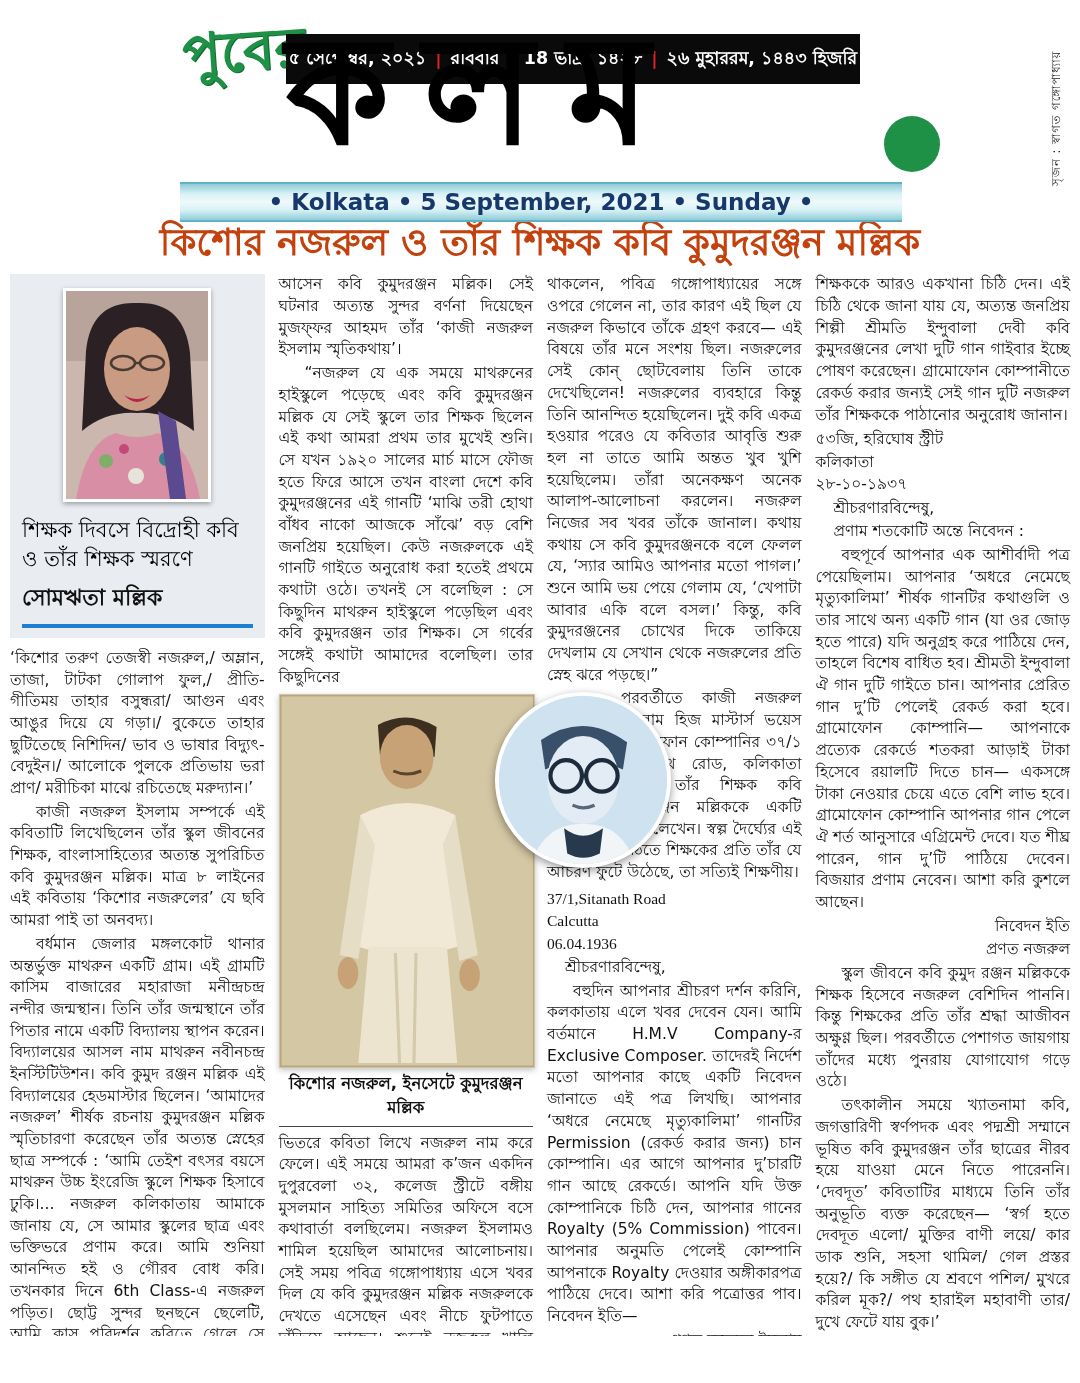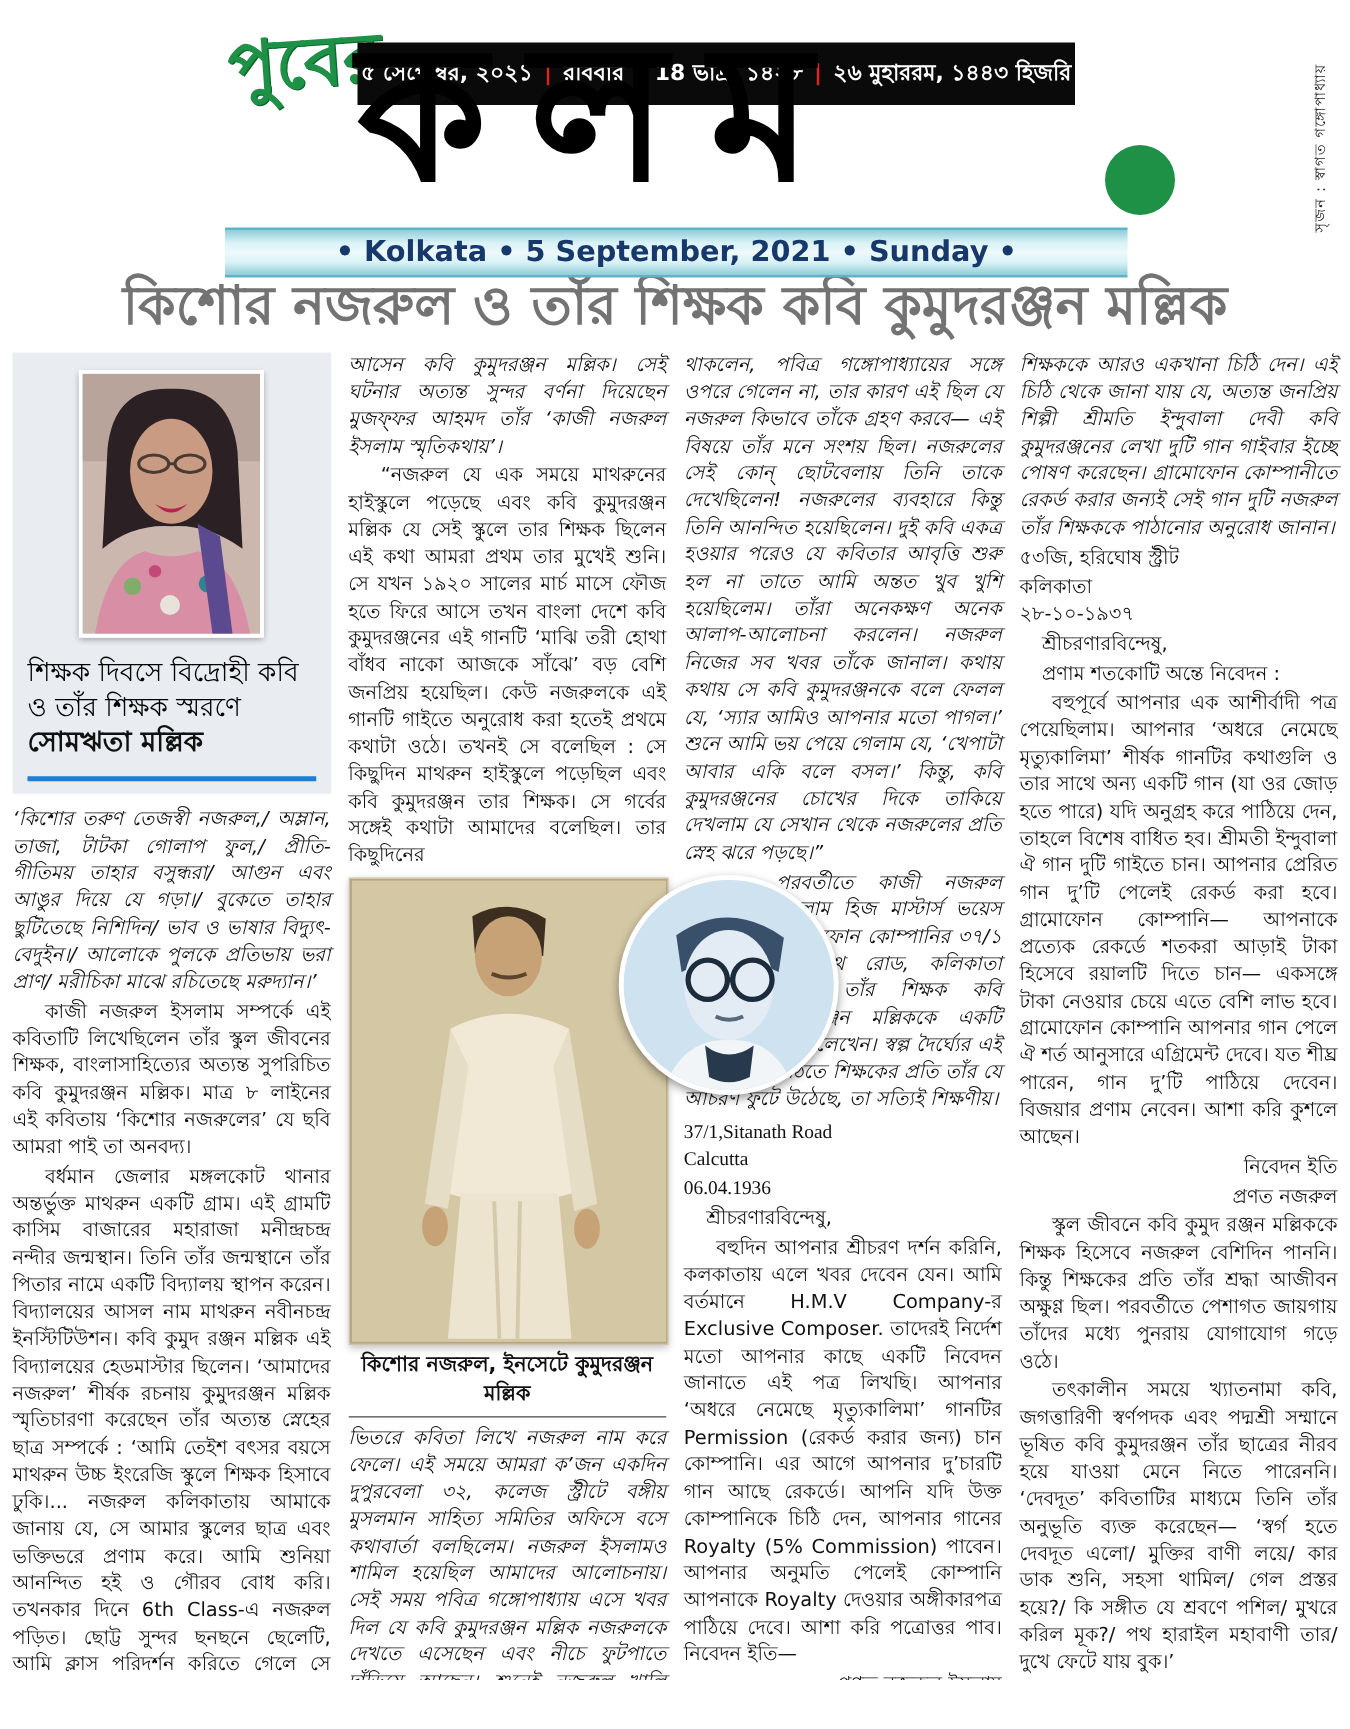--- a/index.html
+++ b/index.html
@@ -20,37 +20,37 @@
   .green-dot{position:absolute;left:884px;top:116px;width:56px;height:56px;border-radius:50%;
       background:#1f9146;z-index:2;}
   .vert-credit{position:absolute;right:14px;top:36px;height:150px;
       writing-mode:vertical-rl;transform:rotate(180deg);font-size:11.5px;color:#222;letter-spacing:1px;}
   .city-bar{position:absolute;left:180px;top:182px;width:722px;height:36px;
       background:linear-gradient(180deg,#8fccd8 0%,#d9f2f6 28%,#eef9fb 50%,#d9f2f6 72%,#8fccd8 100%);
       border-top:2px solid #5fb3c4;border-bottom:2px solid #5fb3c4;
       display:flex;align-items:center;justify-content:center;
       color:#16386b;font-weight:800;font-size:23px;}
   
-  .headline{margin:4px 8px 6px 8px;text-align:center;font-size:43px;line-height:1.2;
-      font-weight:800;color:#737373;font-family:"DejaVu Serif","Liberation Serif",serif;}
+  .headline{margin:4px 8px 6px 8px;text-align:center;font-size:37px;line-height:1.2;
+      font-weight:800;color:#c2410c;font-family:"DejaVu Serif","Liberation Serif",serif;}
   
   .cols{display:grid;grid-template-columns:repeat(4,1fr);gap:14px;padding:4px 10px 0 10px;
       height:1062px;overflow:hidden;}
   .col{font-size:15.5px;line-height:1.4;text-align:justify;}
   .col p{margin:0 0 2px 0;text-indent:26px;}
-  .col p.no-indent,.col p.poem{text-indent:0;font-style:italic;}
+  .col p.no-indent,.col p.poem{text-indent:0;}
   .col p.right{text-align:right;text-indent:0;}
   .addr{text-align:left;line-height:1.45;margin:2px 0;}
   .salut{text-indent:18px !important;}
   
   .author-box{background:#e9edf2;padding:14px 12px 10px 12px;margin-bottom:10px;}
   .author-photo{width:142px;height:208px;margin:0 auto 14px auto;display:block;
       border:3px solid #fff;box-shadow:0 2px 5px rgba(0,0,0,.35);}
   .kicker{font-size:21px;line-height:1.35;color:#000000;}
-  .author-name{font-size:22px;font-weight:800;margin-top:0;}
+  .author-name{font-size:22px;font-weight:800;margin-top:10px;}
   .blue-rule{height:4px;background:#1d7fd1;margin-top:10px;}
   
   .main-figure{margin:6px 0 4px 0;}
   .main-photo{width:100%;height:372px;display:block;border:1px solid #cfc4a8;
       box-shadow:0 2px 6px rgba(0,0,0,.25);}
   .main-figure figcaption{font-weight:800;font-size:16.5px;text-align:center;padding:4px 0 7px 0;
       border-bottom:1.5px solid #444;margin-bottom:6px;text-indent:0;}
   
   .inset-wrap{position:relative;}
   .inset-float{float:left;width:118px;height:176px;margin:2px 8px 2px -52px;

